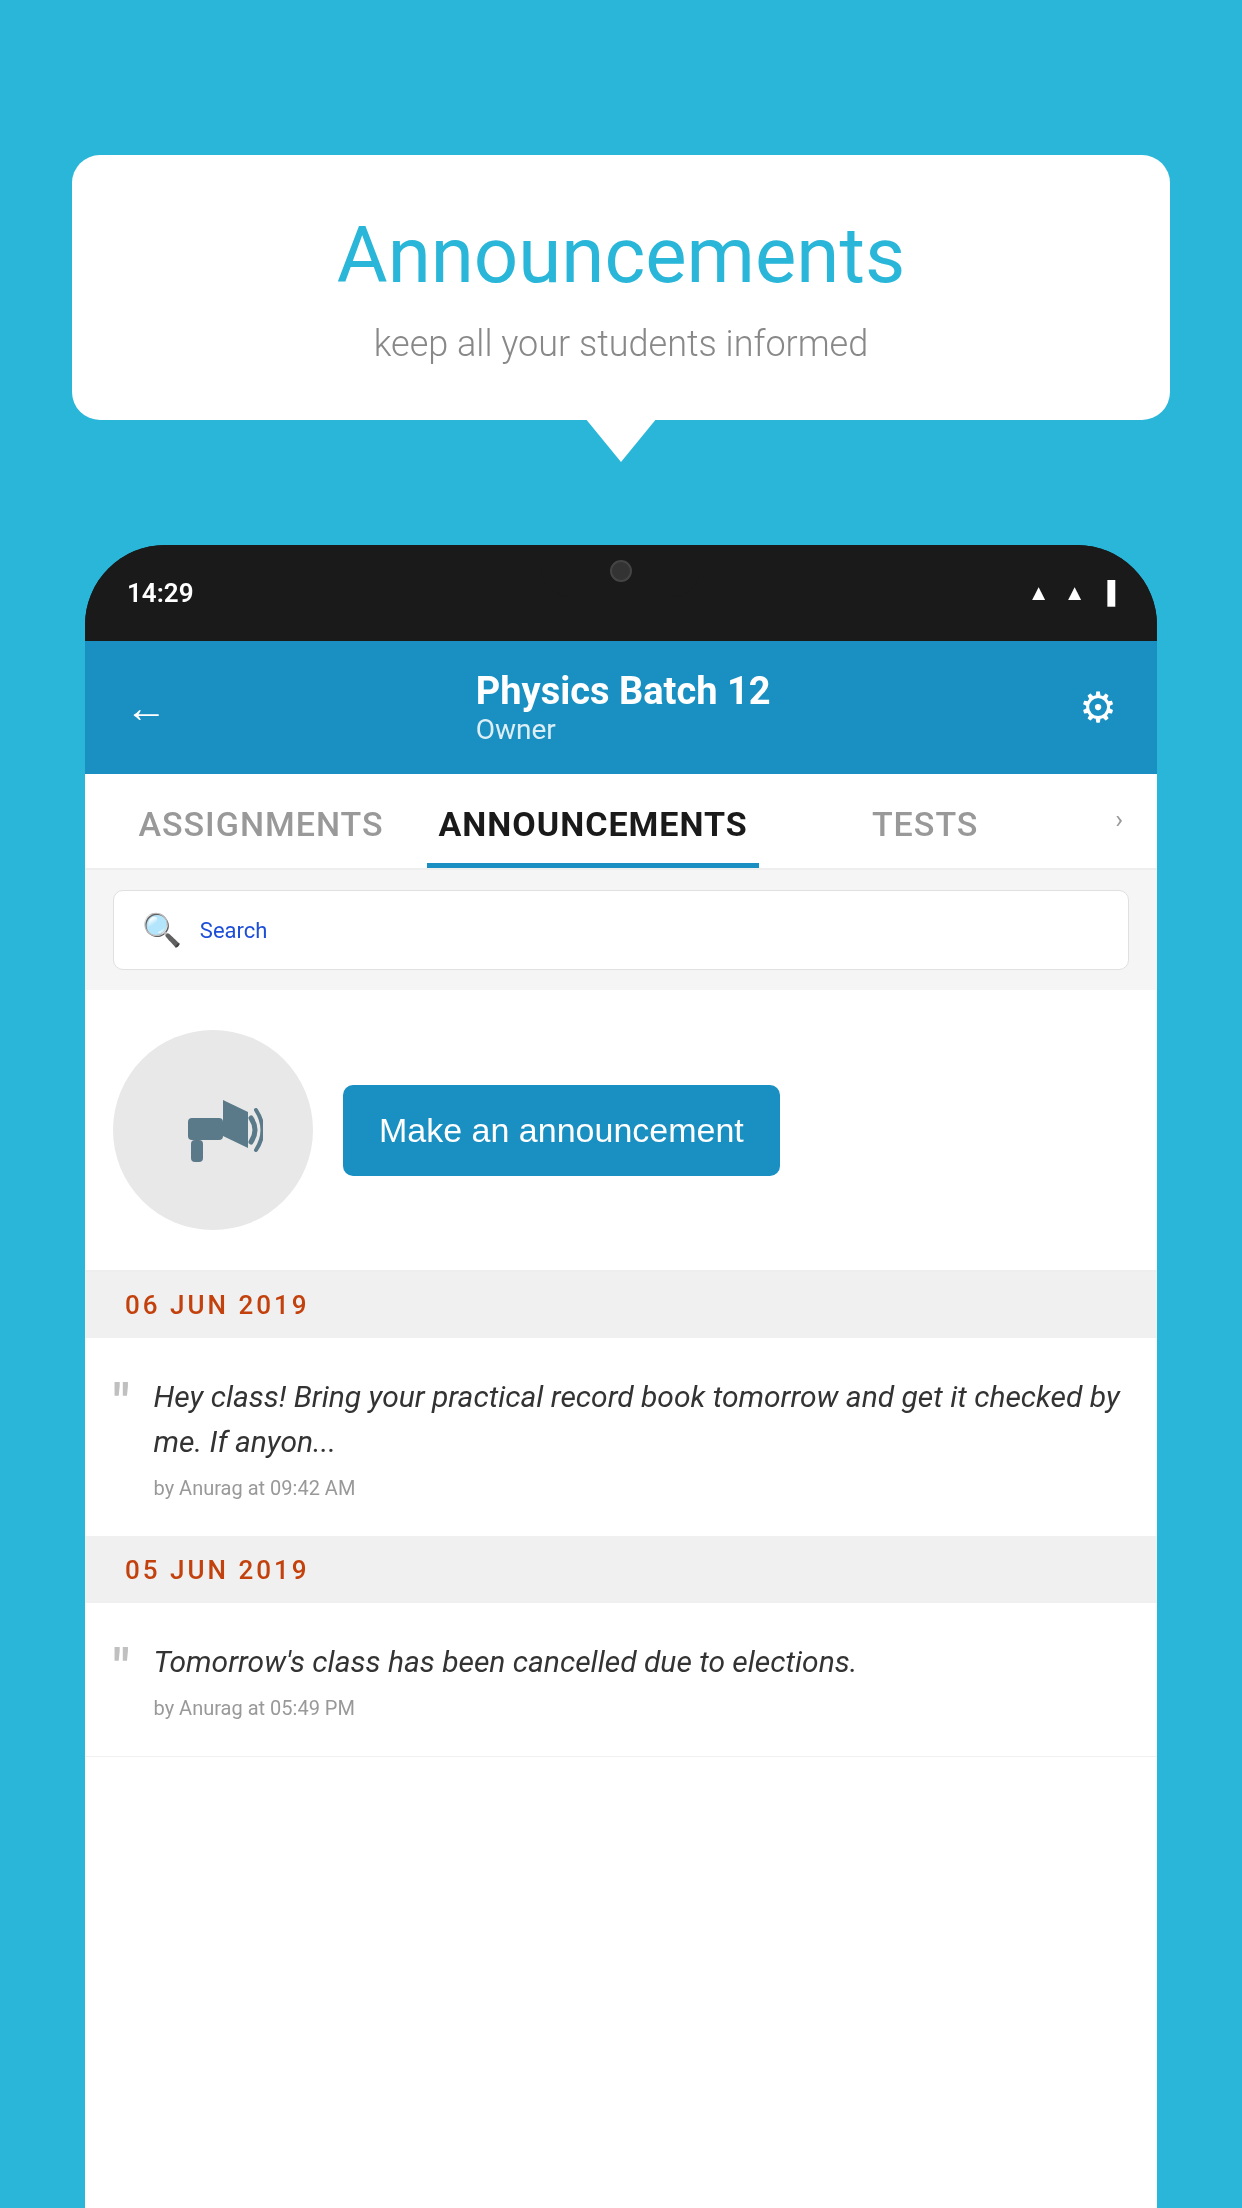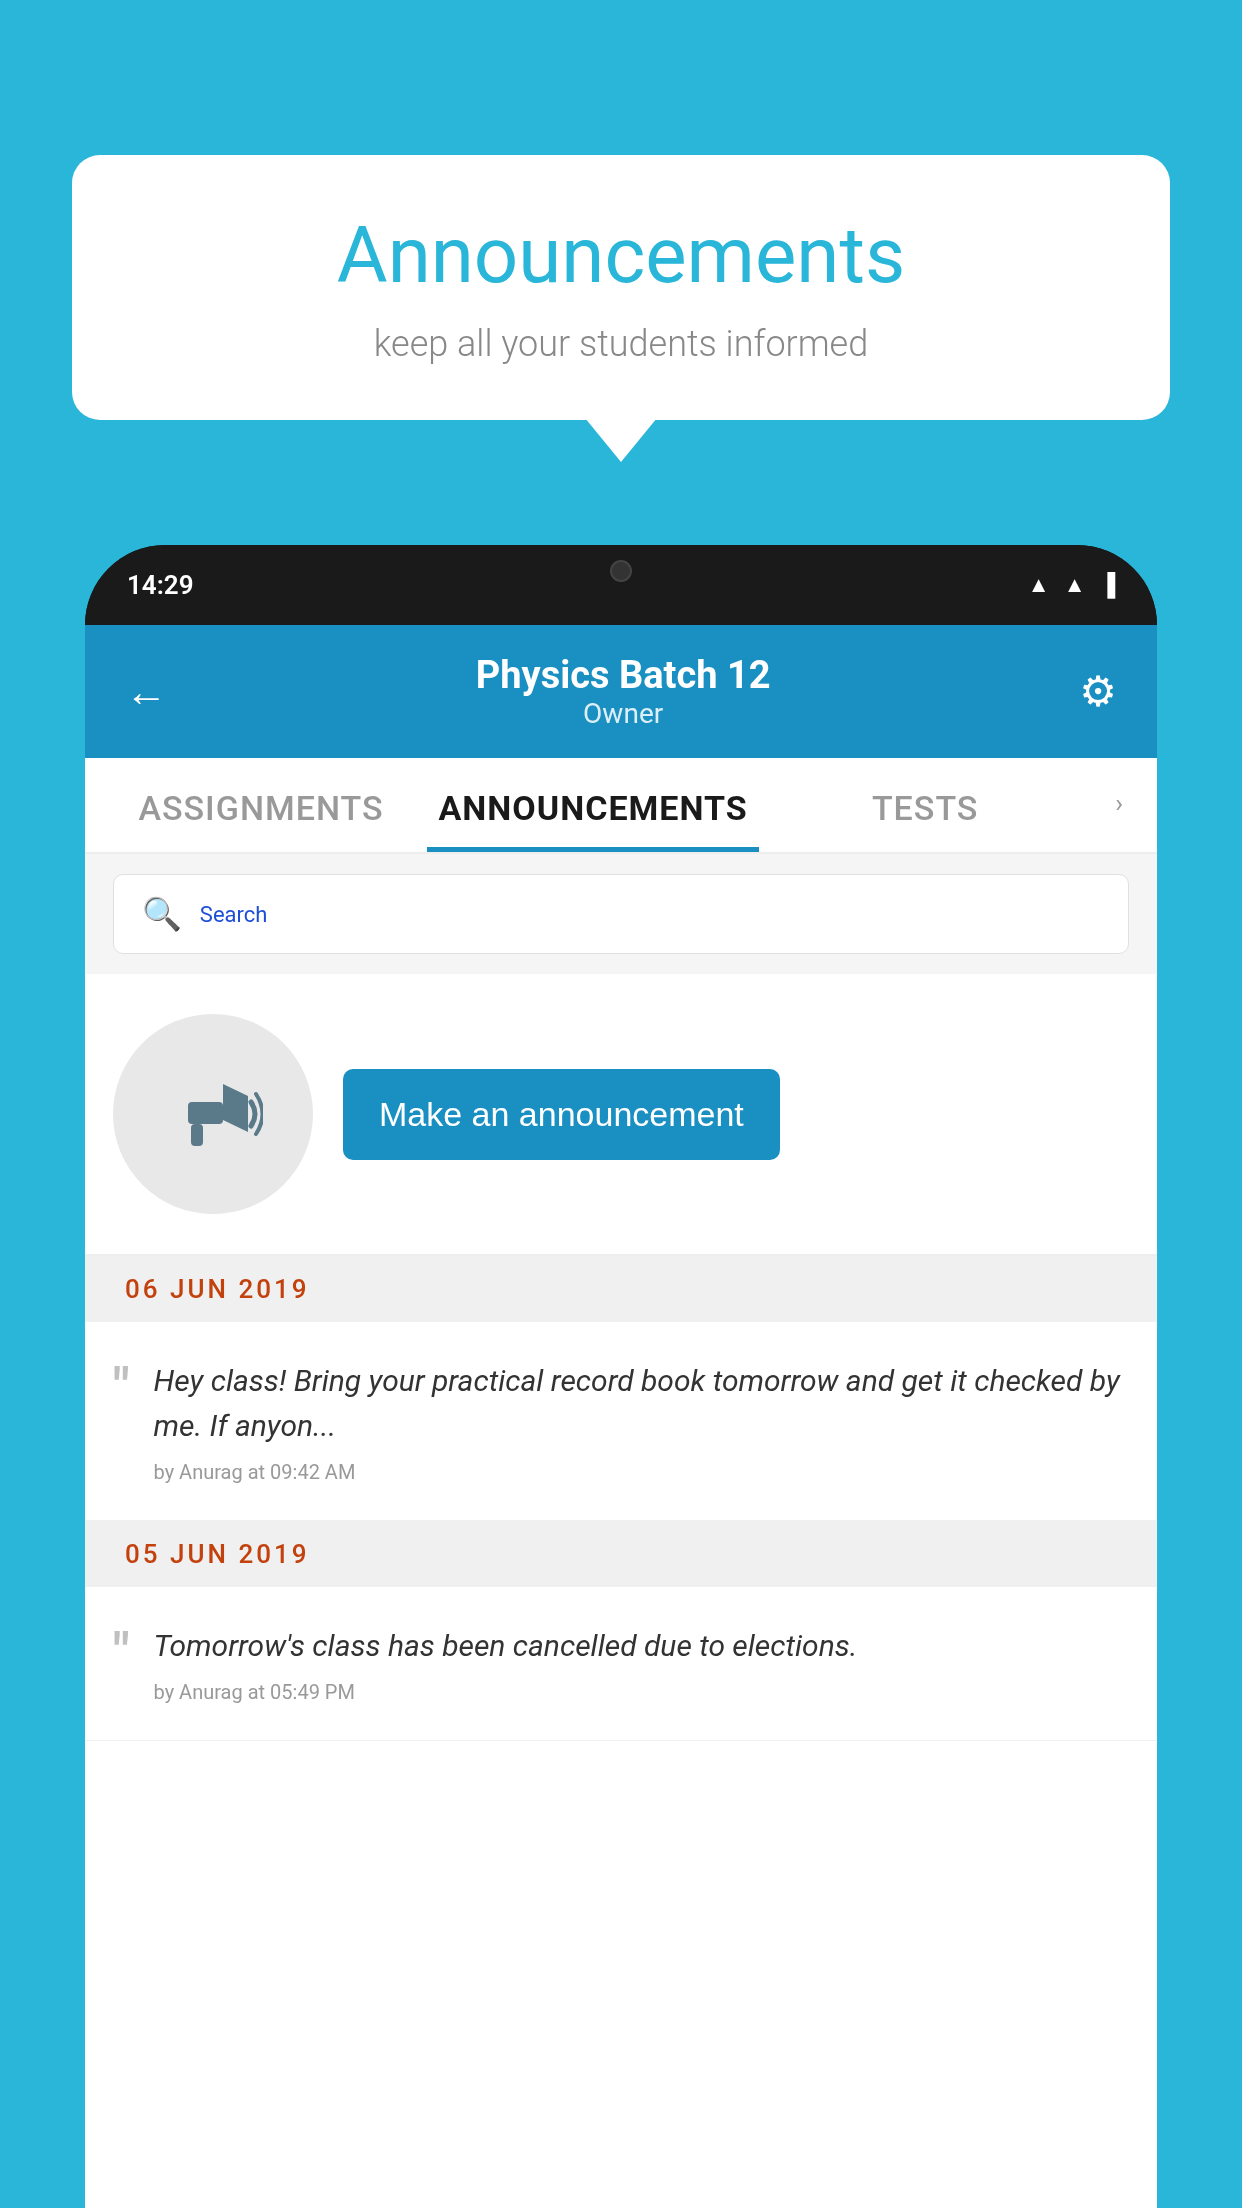--- a/index.html
+++ b/index.html
@@ -62,21 +62,21 @@
       right: 85px;
       bottom: 0px;
       background: #1a1a1a;
       border-radius: 80px 80px 0 0;
       padding: 0;
       overflow: hidden;
     }
     .phone-notch-area {
       position: relative;
       background: #1a1a1a;
-      height: 80px;
+      height: 96px;
       display: flex;
       align-items: center;
       justify-content: space-between;
       padding: 0 42px;
     }
     .phone-notch {
       position: absolute;
       top: 0;
       left: 50%;
       transform: translateX(-50%);
@@ -127,21 +127,21 @@
       display: flex;
       align-items: center;
       justify-content: space-between;
     }
     .header-back {
       color: white;
       font-size: 42px;
       cursor: pointer;
     }
     .header-title-area {
-      text-align: center;
+      text-align: left;
     }
     .header-title {
       color: white;
       font-size: 38px;
       font-weight: 700;
     }
     .header-subtitle {
       color: rgba(255,255,255,0.85);
       font-size: 28px;
     }

